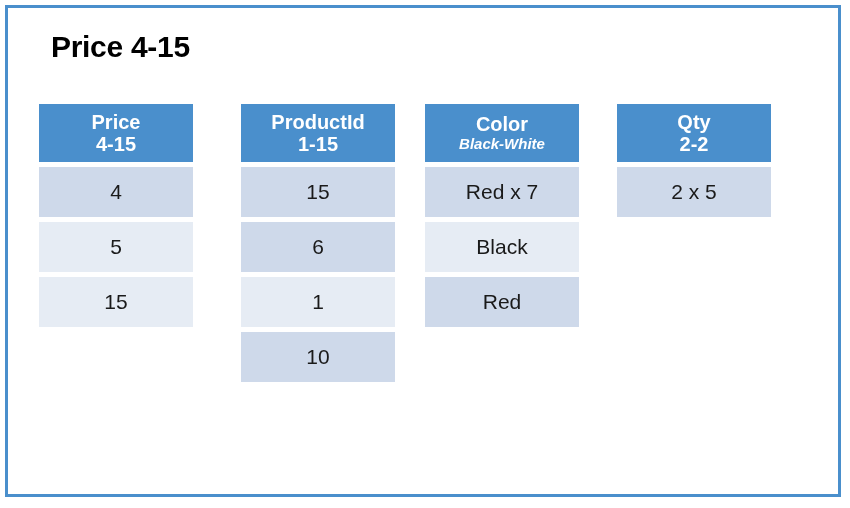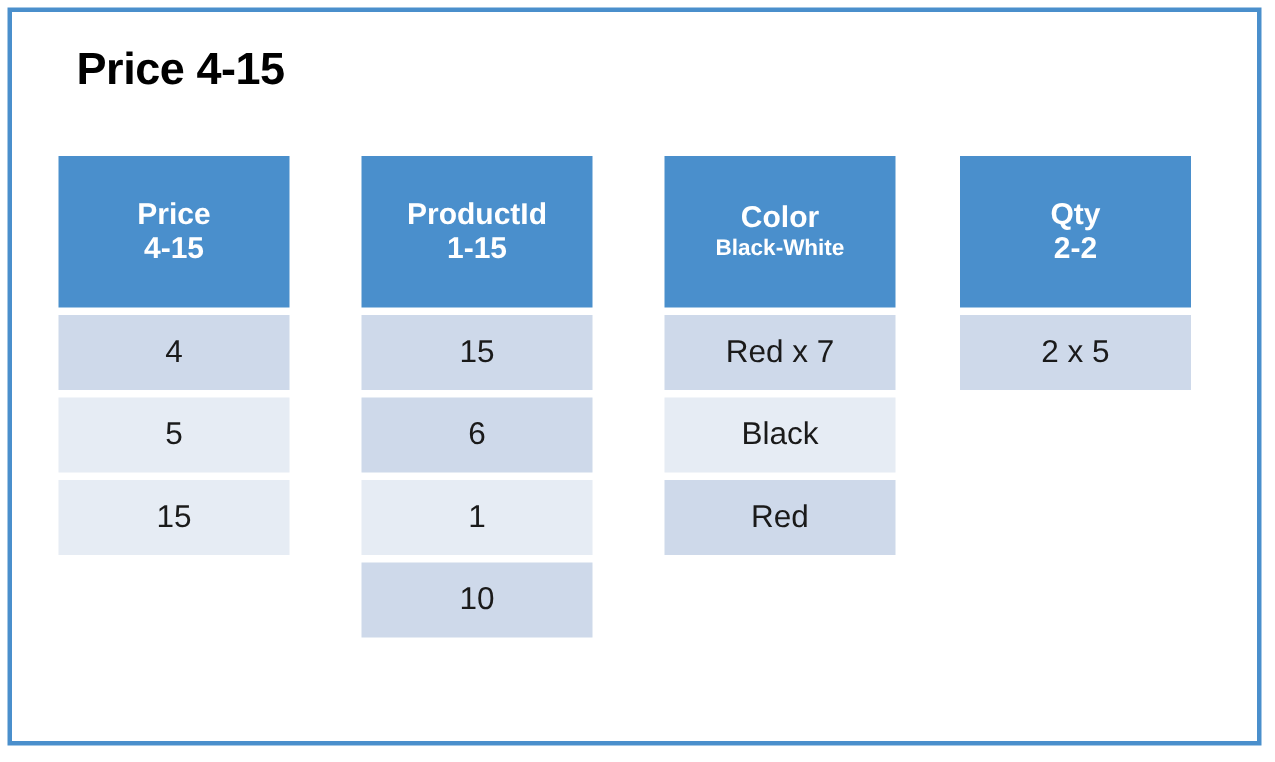--- a/index.html
+++ b/index.html
@@ -45,25 +45,25 @@
   }
 
   .column {
     position: absolute;
     top: 0;
     width: 154px;
   }
 
   .col-price     { left: 0px;   }
   .col-productid { left: 202px; }
-  .col-color     { left: 404px; }
-  .col-qty       { left: 601px; }
+  .col-color     { left: 386px; }
+  .col-qty       { left: 578px; }
 
   .col-header {
-    height: 101px;
+    height: 58px;
     background: #4a8fcc;
     color: #ffffff;
     display: flex;
     flex-direction: column;
     align-items: center;
     justify-content: center;
     text-align: center;
     line-height: 1.12;
   }
   .col-header-main {
@@ -72,20 +72,21 @@
     white-space: nowrap;
   }
   .col-header-sub {
     font-size: 20px;
     font-weight: bold;
     white-space: nowrap;
   }
   .col-header.small-sub .col-header-sub {
     font-size: 15px;
     margin-top: 1px;
+    font-style: italic;
   }
 
   .cell {
     height: 50px;
     margin-top: 5px;
     display: flex;
     align-items: center;
     justify-content: center;
     font-size: 21px;
     color: #1a1a1a;

